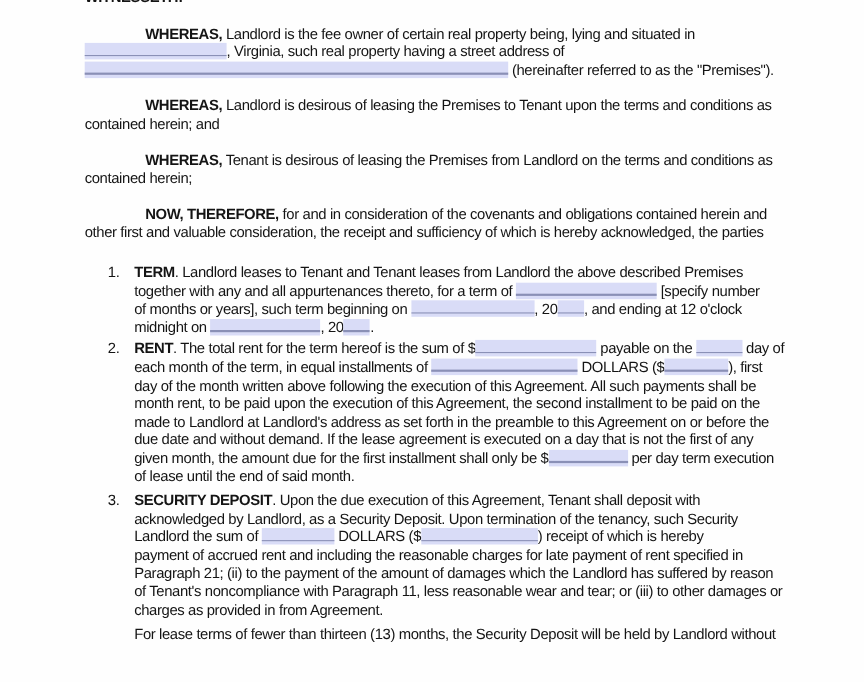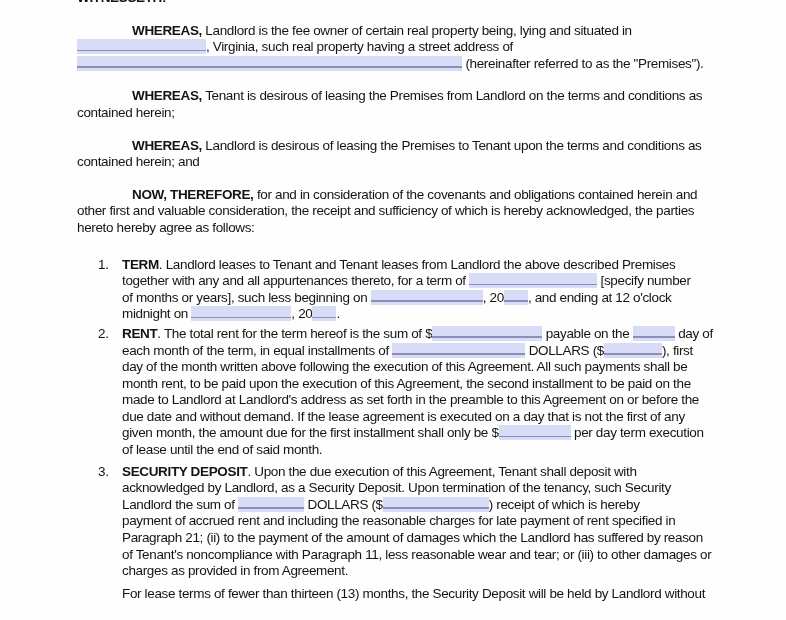--- a/index.html
+++ b/index.html
@@ -36,37 +36,36 @@
 <div id="screen">
   <div id="doc">
     <div id="witnesseth">WITNESSETH:</div>
     <div id="docBody">
         <div class="blk para">
           <div class="ln"><span class="tab"></span><span class="b">WHEREAS,</span><span> Landlord is the fee owner of certain real property being, lying and situated in</span></div>
           <div class="ln"><span class="fld" style="width: 129px;"></span><span>, Virginia, such real property having a street address of</span></div>
           <div class="ln"><span class="fld" style="width: 385px;"></span><span> (hereinafter referred to as the "Premises").</span></div>
         </div>
         <div class="blk para">
+          <div class="ln"><span class="tab"></span><span class="b">WHEREAS,</span><span> Landlord is desirous of leasing the Premises to Tenant upon the terms and conditions as</span></div>
+          <div class="ln"><span>contained herein; and</span></div>
+        </div>
+        <div class="blk para">
           <div class="ln"><span class="tab"></span><span class="b">WHEREAS,</span><span> Tenant is desirous of leasing the Premises from Landlord on the terms and conditions as</span></div>
           <div class="ln"><span>contained herein;</span></div>
         </div>
         <div class="blk para">
-          <div class="ln"><span class="tab"></span><span class="b">WHEREAS,</span><span> Landlord is desirous of leasing the Premises to Tenant upon the terms and conditions as</span></div>
-          <div class="ln"><span>contained herein; and</span></div>
-        </div>
-        <div class="blk para">
           <div class="ln"><span class="tab"></span><span class="b">NOW, THEREFORE,</span><span> for and in consideration of the covenants and obligations contained herein and</span></div>
           <div class="ln"><span>other first and valuable consideration, the receipt and sufficiency of which is hereby acknowledged, the parties</span></div>
-          <div class="ln"><span>hereto hereby agree as follows:</span></div>
         </div>
         <div class="blk item">
           <span class="num">1.</span>
           <div class="ln"><span class="b">TERM</span><span>. Landlord leases to Tenant and Tenant leases from Landlord the above described Premises</span></div>
           <div class="ln"><span>together with any and all appurtenances thereto, for a term of </span><span class="fld" style="width: 128px;"></span><span> [specify number</span></div>
-          <div class="ln"><span>of months or years], such less beginning on </span><span class="fld" style="width: 112px;"></span><span>, 20</span><span class="fld" style="width: 24px;"></span><span>, and ending at 12 o'clock</span></div>
+          <div class="ln"><span>of months or years], such term beginning on </span><span class="fld" style="width: 112px;"></span><span>, 20</span><span class="fld" style="width: 24px;"></span><span>, and ending at 12 o'clock</span></div>
           <div class="ln"><span>midnight on </span><span class="fld" style="width: 100px;"></span><span>, 20</span><span class="fld" style="width: 24px;"></span><span>.</span></div>
         </div>
         <div class="blk item">
           <span class="num">2.</span>
           <div class="ln"><span class="b">RENT</span><span>. The total rent for the term hereof is the sum of $</span><span class="fld" style="width: 110px;"></span><span> payable on the </span><span class="fld" style="width: 42px;"></span><span> day of</span></div>
           <div class="ln"><span>each month of the term, in equal installments of </span><span class="fld" style="width: 133px;"></span><span> DOLLARS ($</span><span class="fld" style="width: 58px;"></span><span>), first</span></div>
           <div class="ln"><span>day of the month written above following the execution of this Agreement. All such payments shall be</span></div>
           <div class="ln"><span>month rent, to be paid upon the execution of this Agreement, the second installment to be paid on the</span></div>
           <div class="ln"><span>made to Landlord at Landlord's address as set forth in the preamble to this Agreement on or before the</span></div>
           <div class="ln"><span>due date and without demand. If the lease agreement is executed on a day that is not the first of any</span></div>

